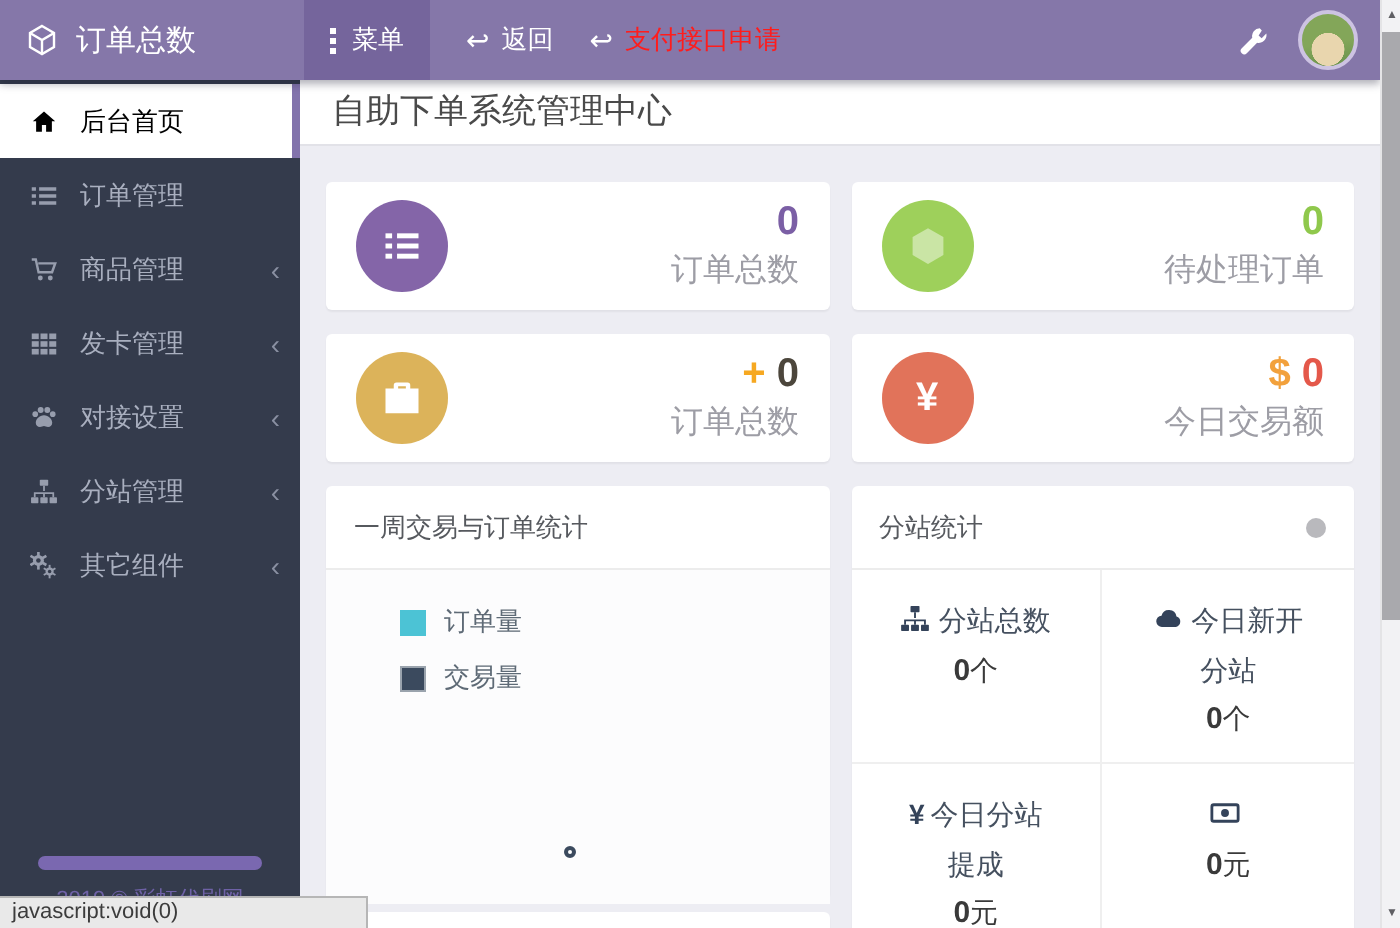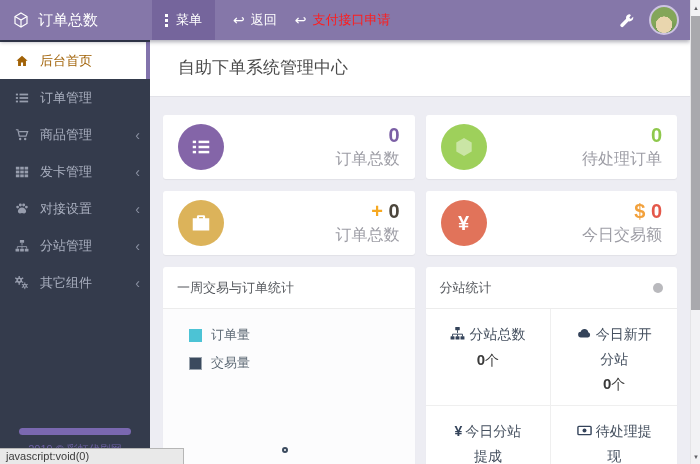--- a/index.html
+++ b/index.html
@@ -39,30 +39,30 @@
     background:#343b4c; z-index:3; display:flex; flex-direction:column;
   }
   .nav { list-style:none; margin:2px 0 0; padding:0; }
   .nav-item {
     display:flex; align-items:center; gap:11px; height:37px; padding:0 10px 0 15px;
     color:#a9afbf; font-size:13px; cursor:pointer;
   }
   .nav-item .ic { width:14px; height:14px; flex:0 0 14px; opacity:.85; }
   .nav-item .chev { margin-left:auto; color:#8a90a2; font-size:14px; line-height:1; }
   .nav-item .chev::before { content:"‹"; }
-  .nav-item.active { background:#fff; color:#a16207; border-right:4px solid #8273ac; }
+  .nav-item.active { background:#fff; color:#000000; border-right:4px solid #8273ac; }
   .nav-item.active .ic { opacity:1; }
   .side-footer { margin-top:auto; padding-bottom:7px; text-align:center; }
   .side-pill { width:112px; height:7px; border-radius:4px; background:#7a68b0; margin:0 auto 7px; cursor:pointer; }
   .side-copy { font-size:11px; color:#6e61a6; }
 
   
   .main { position:absolute; left:150px; top:40px; right:10px; bottom:0; overflow:hidden; }
   .page-header { background:#fff; border-bottom:1px solid #e2e2e8; padding:6px 16px 7px; }
-  .page-title { margin:12px; font-size:17px; font-weight:normal; color:#4a4a4a; line-height:19px; }
+  .page-title { margin:0; font-size:17px; font-weight:normal; color:#4a4a4a; line-height:19px; }
 
   .content { padding:18px 13px 0 13px; display:grid; grid-template-columns:1fr 1fr; gap:12px 11px; align-items:start; }
 
   .stat-card {
     background:#fff; border-radius:3px; height:64px; display:flex; align-items:center;
     padding:0 15px; box-shadow:0 1px 1px rgba(0,0,0,.05);
   }
   .stat-circle { width:46px; height:46px; border-radius:50%; display:flex; align-items:center; justify-content:center; color:#fff; }
   .stat-circle svg { width:22px; height:22px; }
   .c-purple { background:#8465a8; } .c-green { background:#9ed05b; }
@@ -76,21 +76,21 @@
   .p-gold { color:#f2a13c; } .v-red { color:#e4584a; }
   .stat-label { font-size:16px; color:#9d9da5; margin-top:3px; }
 
   .panel { background:#fff; border-radius:3px; box-shadow:0 1px 1px rgba(0,0,0,.05); }
   .panel-header { display:flex; align-items:center; padding:12px 14px 11px; border-bottom:1px solid #ececec; }
   .panel-title { font-size:13px; color:#56595e; }
   .panel-dot { width:10px; height:10px; border-radius:50%; background:#b9b9bd; margin-left:auto; cursor:pointer; }
 
   .chart-panel { height:206px; position:relative; }
   .chart-body { position:relative; height:167px; background:#fcfcfd; }
-  .legend { padding:17px 0 0 26px; }
+  .legend { padding:17px 0 0 37px; }
   .legend-item { display:flex; align-items:center; gap:9px; font-size:13px; color:#5e6a76; margin-bottom:10px; }
   .legend-swatch { width:13px; height:13px; flex:0 0 13px; }
   .sw-cyan { background:#4cc3d5; }
   .sw-navy { background:#3b4a5e; border:1px solid #9aa3ad; }
   .chart-marker { position:absolute; left:119px; top:138px; width:6px; height:6px; border:2px solid #3b4a5e; border-radius:50%; background:#fff; }
 
   .sub-grid { display:grid; grid-template-columns:1fr 1fr; }
   .sub-cell { padding:13px 24px 8px; text-align:center; font-size:14px; color:#45505f; line-height:1.75; }
   .sub-cell.br { border-right:1px solid #efefef; }
   .sub-cell.bb { border-bottom:1px solid #efefef; }
@@ -362,21 +362,21 @@
             <div class="sub-value"><b>0</b><span>个</span></div>
           </div>
           <div class="sub-cell br">
             <span class="sub-yen"></span><span>今日分站提成</span>
             <div class="sub-value"><b>0</b><span>元</span></div>
           </div>
           <div class="sub-cell">
             <svg class="ic" viewBox="0 0 16 16">
                 <rect x="1" y="3.6" width="14" height="8.8" rx="1" fill="none" stroke="currentColor" stroke-width="1.5"></rect>
                 <circle cx="8" cy="8" r="2.1" fill="currentColor"></circle>
-              </svg><span>待处理提现</span>
+              </svg>
             <div class="sub-value"><b>0</b><span>元</span></div>
           </div>
         </div>
       </div>
 
     </div>
 
   </div>
 </div>
 

